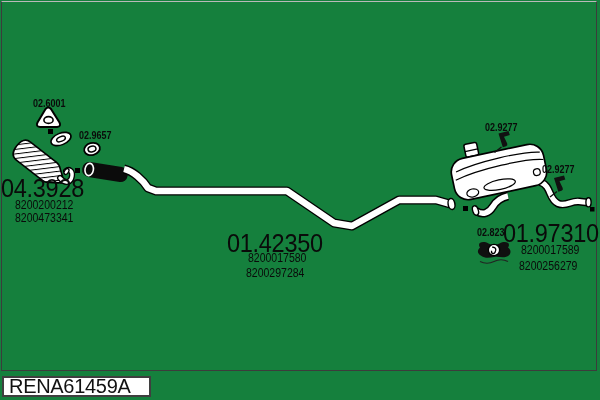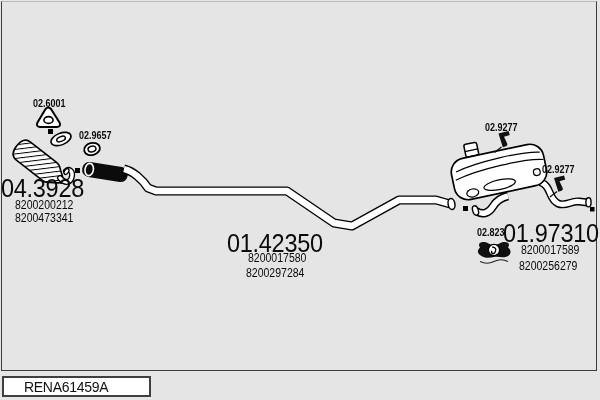--- a/index.html
+++ b/index.html
@@ -1,28 +1,28 @@
 <!DOCTYPE html>
 <html><head>
 <meta charset="utf-8">
 <style>
   html,body{margin:0;padding:0;}
   body{width:600px;height:400px;background:#fff;overflow:hidden;position:relative;
        font-family:"Liberation Sans",sans-serif;}
-  #stage{position:absolute;left:0;top:0;width:600px;height:400px;background:#e5e5e5;text-align:center;}
+  #stage{position:absolute;left:0;top:0;width:600px;height:400px;background:#15803d;text-align:center;}
   .frame{position:absolute;left:1px;top:1px;width:596px;height:370px;box-sizing:border-box;
          border:1px solid #3c3c3c;border-top-color:#b9b9b9;}
   svg{position:absolute;left:0;top:0;}
   .lbl{position:absolute;white-space:nowrap;color:#0a0a0a;transform-origin:0 50%;line-height:1;}
   .sm{font-size:11.5px;font-weight:700;transform:scaleX(.78);}
   .ref{font-size:12.5px;font-weight:400;transform:scaleX(.84);}
   .big{font-size:25px;font-weight:400;transform:scaleX(.94);letter-spacing:-.3px;}
   .footer-box{position:absolute;left:2px;top:376px;width:149px;height:21px;box-sizing:border-box;
               border:2px solid #3f3f3f;background:#fff;display:flex;align-items:center;}
-  .footer-box span{font-size:14px;letter-spacing:-.3px;padding-left:20px;color:#111;}
+  .footer-box span{font-size:20px;letter-spacing:-.3px;padding-left:5px;color:#111;}
 </style>
 </head>
 <body>
 
 <div id="stage">
 
   <div class="frame"></div>
 
   <svg width="600" height="400" viewBox="0 0 600 400">
     <defs>

